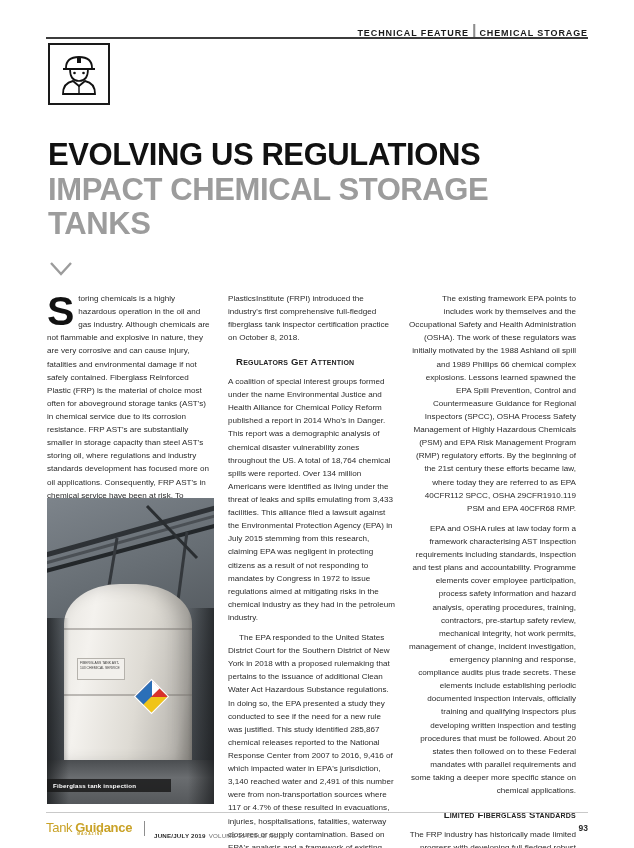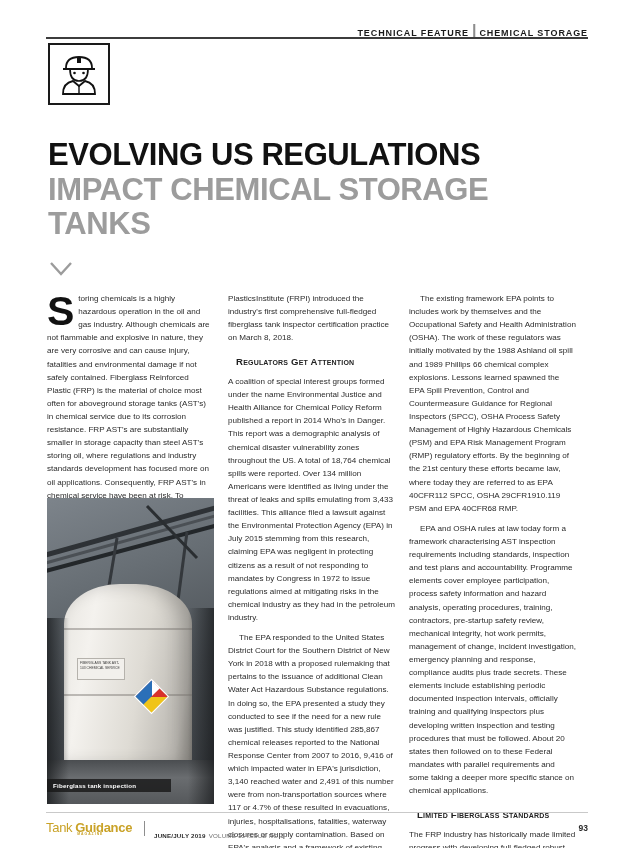--- a/index.html
+++ b/index.html
@@ -59,21 +59,21 @@
     position: absolute; left: 47px; top: 292px;
     width: 542px; height: 512px;
   }
   .col {
     position: absolute; top: 0; width: 167px; height: 512px;
     font-size: 8.1px; line-height: 1.62; color: #2b2b2b;
     text-align: left;
   }
   .col1 { left: 0; }
   .col2 { left: 181px; }
-  .col3 { left: 362px; }
+  .col3 { left: 362px; text-align: right; }
 
   .col p { margin-bottom: 7px; }
   .col p.indent { text-indent: 11px; }
 
   .dropcap {
     float: left; font-size: 41px; line-height: .82; font-weight: bold;
     color: #111; padding: 2px 4px 0 0; margin-top: 1px;
   }
 
   .subhead {
@@ -206,21 +206,21 @@
     </svg>
   </div>
 
   <div class="cols">
 
     <div class="col col1">
       <p><span class="dropcap">S</span><span>toring chemicals is a highly hazardous operation in the oil and gas industry. Although chemicals are not flammable and explosive in nature, they are very corrosive and can cause injury, fatalities and environmental damage if not safely contained. Fiberglass Reinforced Plastic (FRP) is the material of choice most often for aboveground storage tanks (AST's) in chemical service due to its corrosion resistance. FRP AST's are substantially smaller in storage capacity than steel AST's storing oil, where regulations and industry standards development has focused more on oil applications. Consequently, FRP AST's in chemical service have been at risk. To address these challenges and provide safer operations, the Fiberglass Reinforced</span></p>
     </div>
 
     <div class="col col2">
-      <p>PlasticsInstitute (FRPI) introduced the industry's first comprehensive full-fledged fiberglass tank inspector certification practice on March 8, 2018.</p>
+      <p>PlasticsInstitute (FRPI) introduced the industry's first comprehensive full-fledged fiberglass tank inspector certification practice on October 8, 2018.</p>
       <div class="subhead">Regulators Get Attention</div>
       <p>A coalition of special interest groups formed under the name Environmental Justice and Health Alliance for Chemical Policy Reform published a report in 2014 Who's in Danger. This report was a demographic analysis of chemical disaster vulnerability zones throughout the US. A total of 18,764 chemical spills were reported. Over 134 million Americans were identified as living under the threat of leaks and spills emulating from 3,433 facilities. This alliance filed a lawsuit against the Environmental Protection Agency (EPA) in July 2015 stemming from this research, claiming EPA was negligent in protecting citizens as a result of not responding to mandates by Congress in 1972 to issue regulations aimed at mitigating risks in the chemical industry as they had in the petroleum industry.</p>
       <p class="indent">The EPA responded to the United States District Court for the Southern District of New York in 2018 with a proposed rulemaking that pertains to the issuance of additional Clean Water Act Hazardous Substance regulations. In doing so, the EPA presented a study they conducted to see if the need for a new rule was justified. This study identified 285,867 chemical releases reported to the National Response Center from 2007 to 2016, 9,416 of which impacted water in EPA's jurisdiction, 3,140 reached water and 2,491 of this number were from non-transportation sources where 117 or 4.7% of these resulted in evacuations, injuries, hospitalisations, fatalities, waterway closures or supply contamination. Based on EPA's analysis and a framework of existing regulations plus overall multiple statutory and regulatory requirements established under different Federal authorities, the EPA is not proposing additional regulatory requirements at this time.</p>
     </div>
 
     <div class="col col3">
       <p class="indent">The existing framework EPA points to includes work by themselves and the Occupational Safety and Health Administration (OSHA). The work of these regulators was initially motivated by the 1988 Ashland oil spill and 1989 Phillips 66 chemical complex explosions. Lessons learned spawned the EPA Spill Prevention, Control and Countermeasure Guidance for Regional Inspectors (SPCC), OSHA Process Safety Management of Highly Hazardous Chemicals (PSM) and EPA Risk Management Program (RMP) regulatory efforts. By the beginning of the 21st century these efforts became law, where today they are referred to as EPA 40CFR112 SPCC, OSHA 29CFR1910.119 PSM and EPA 40CFR68 RMP.</p>
       <p class="indent">EPA and OSHA rules at law today form a framework characterising AST inspection requirements including standards, inspection and test plans and accountability. Programme elements cover employee participation, process safety information and hazard analysis, operating procedures, training, contractors, pre-startup safety review, mechanical integrity, hot work permits, management of change, incident investigation, emergency planning and response, compliance audits plus trade secrets. These elements include establishing periodic documented inspection intervals, officially training and qualifying inspectors plus developing written inspection and testing procedures that must be followed. About 20 states then followed on to these Federal mandates with parallel requirements and some taking a deeper more specific stance on chemical applications.</p>
       <div class="subhead">Limited Fiberglass Standards</div>
       <p>The FRP industry has historically made limited progress with developing full-fledged robust sustainable inspector training and qualification practices in response to the EPA and OSHA rules at law.  Niche industry organisations with well-intended professionals supporting the pulp and paper, petroleum and chemical processing</p>

